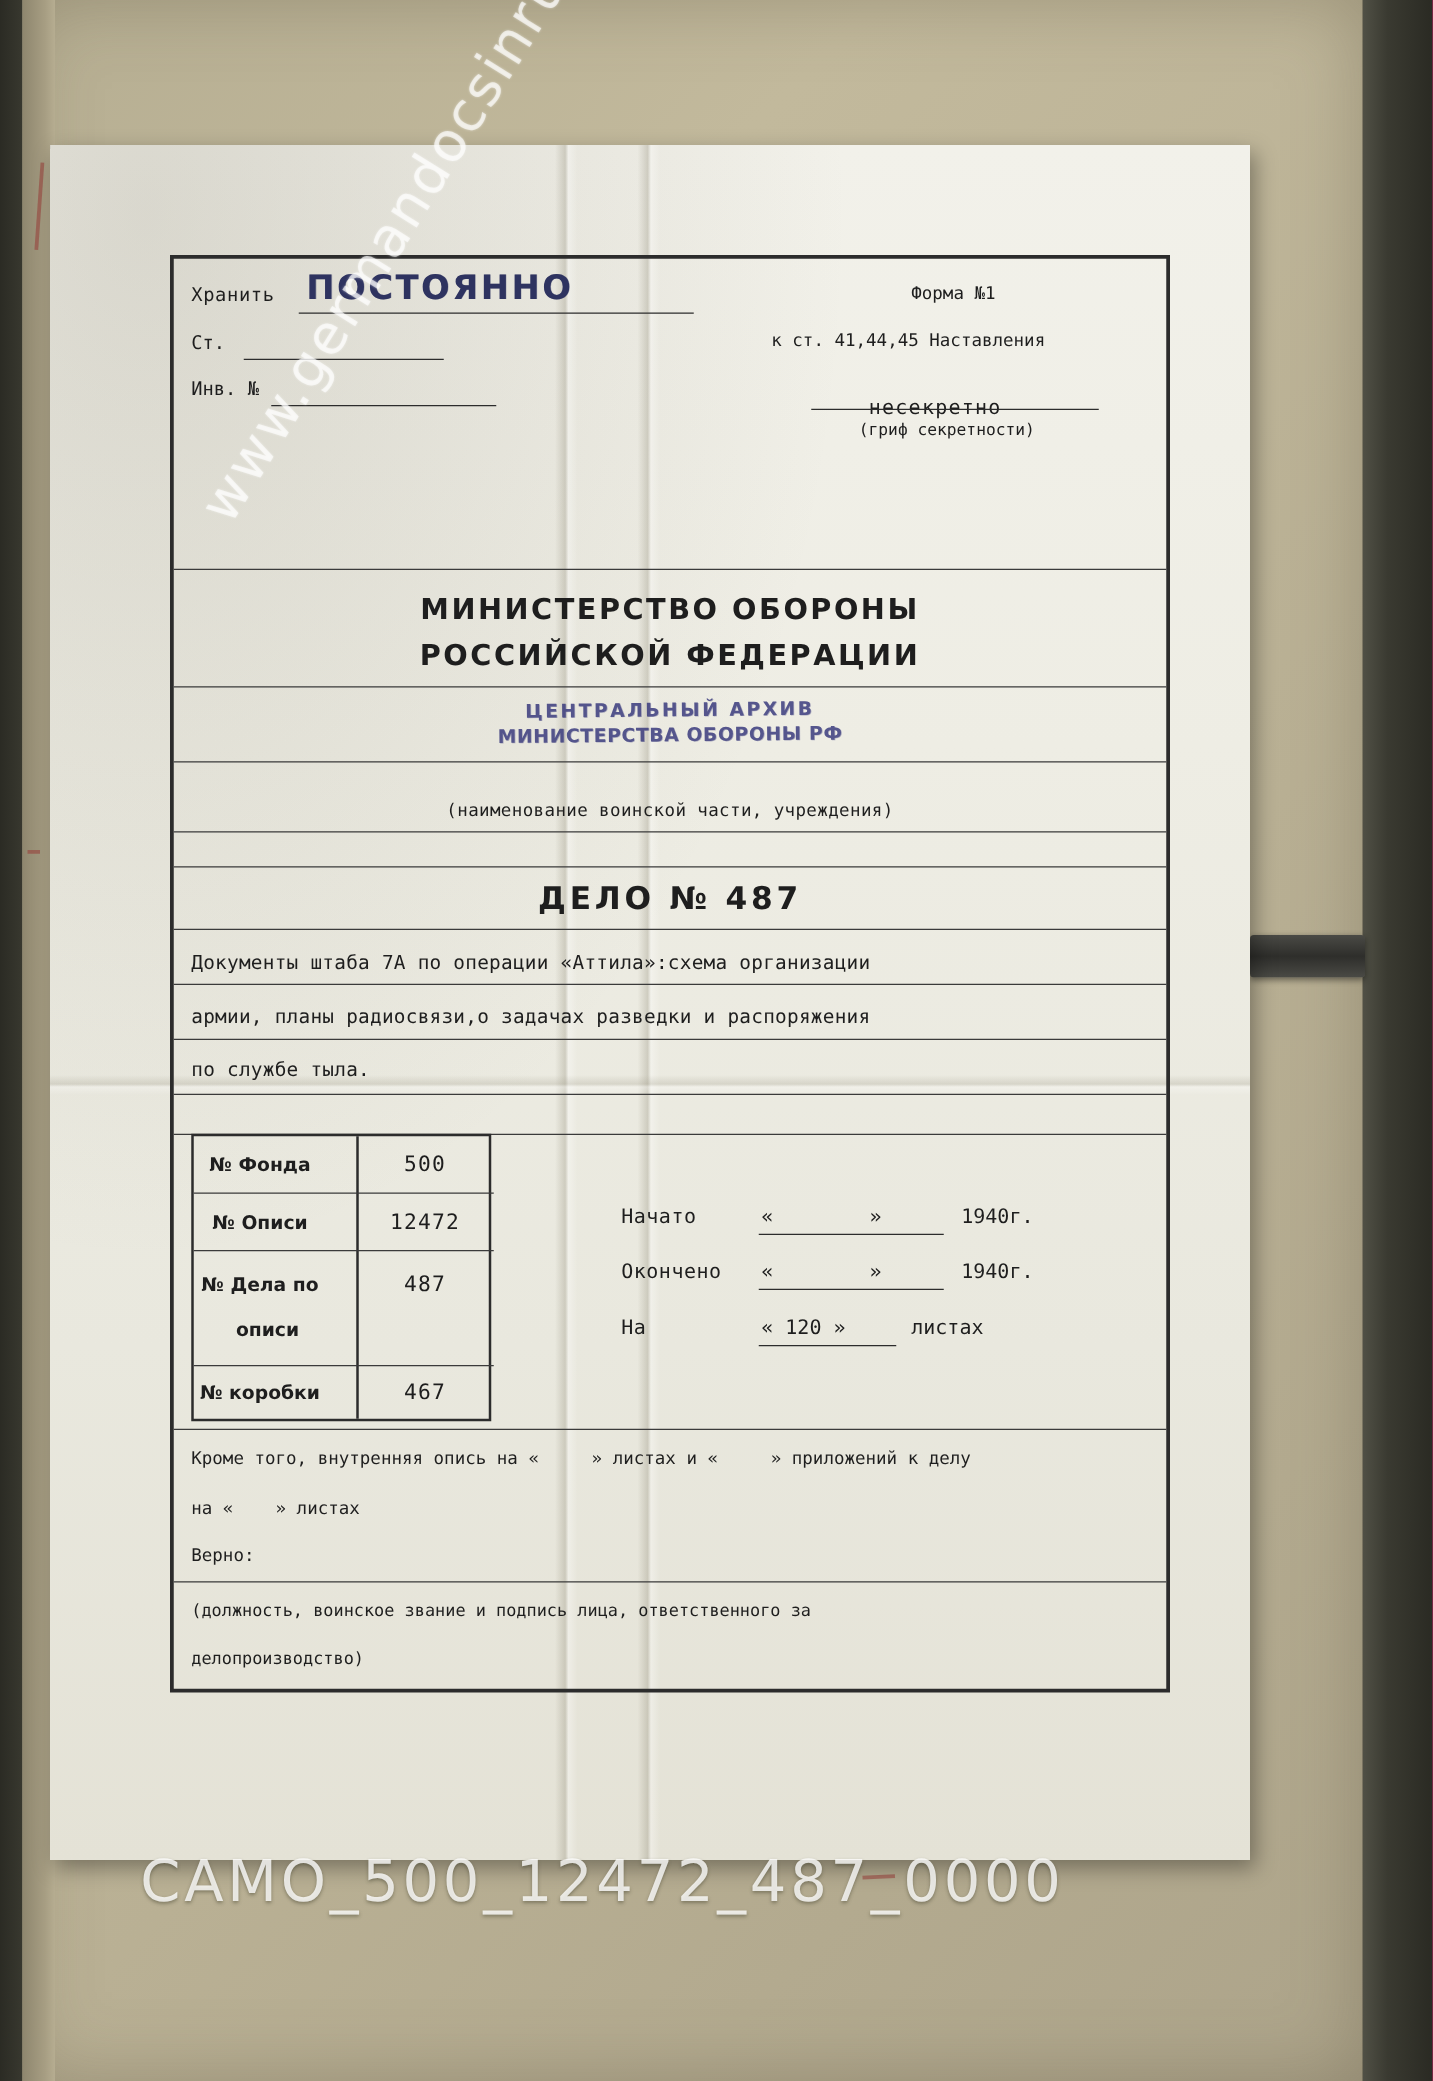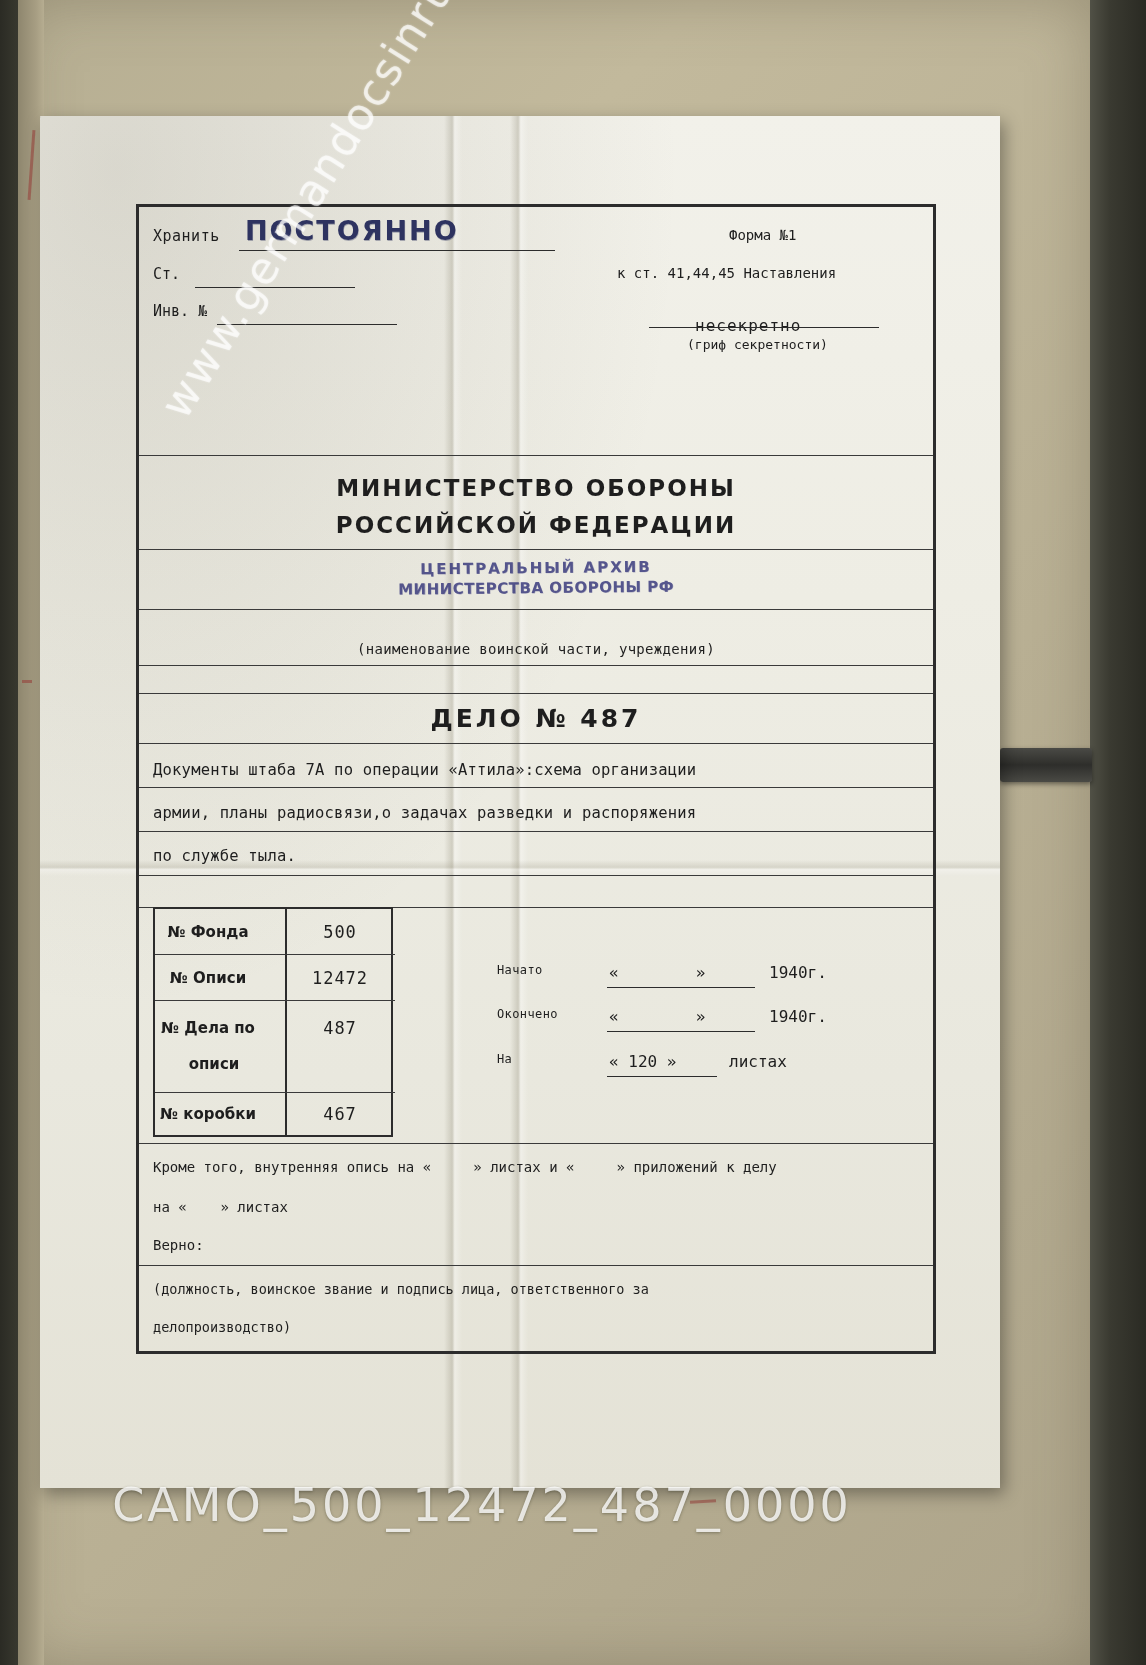--- a/index.html
+++ b/index.html
@@ -229,21 +229,21 @@
     font-size: 15px;
   }
   .dval {
     position: absolute; left: 130px; width: 110px;
     text-align: center;
     font-size: 17px;
     letter-spacing: 1px;
   }
 
   
-  .rblk { font-size: 12px; letter-spacing: 0.4px; }
+  .rblk { font-size: 16px; letter-spacing: 0.4px; }
   .r-nachato { left: 358px; top: 756px; }
   .r-okonch  { left: 358px; top: 800px; }
   .r-na      { left: 358px; top: 845px; }
   .q-1 { left: 470px; top: 756px; font-size: 16px; }
   .q-2 { left: 470px; top: 800px; font-size: 16px; }
   .q-3 { left: 470px; top: 845px; font-size: 16px; }
   .ul-r1 { position: absolute; left: 468px; top: 780px; width: 148px; border-bottom: 1.5px solid #2c2c2c; }
   .ul-r2 { position: absolute; left: 468px; top: 824px; width: 148px; border-bottom: 1.5px solid #2c2c2c; }
   .ul-r3 { position: absolute; left: 468px; top: 869px; width: 110px; border-bottom: 1.5px solid #2c2c2c; }
   .y1 { left: 630px; top: 756px; font-size: 16px; }

